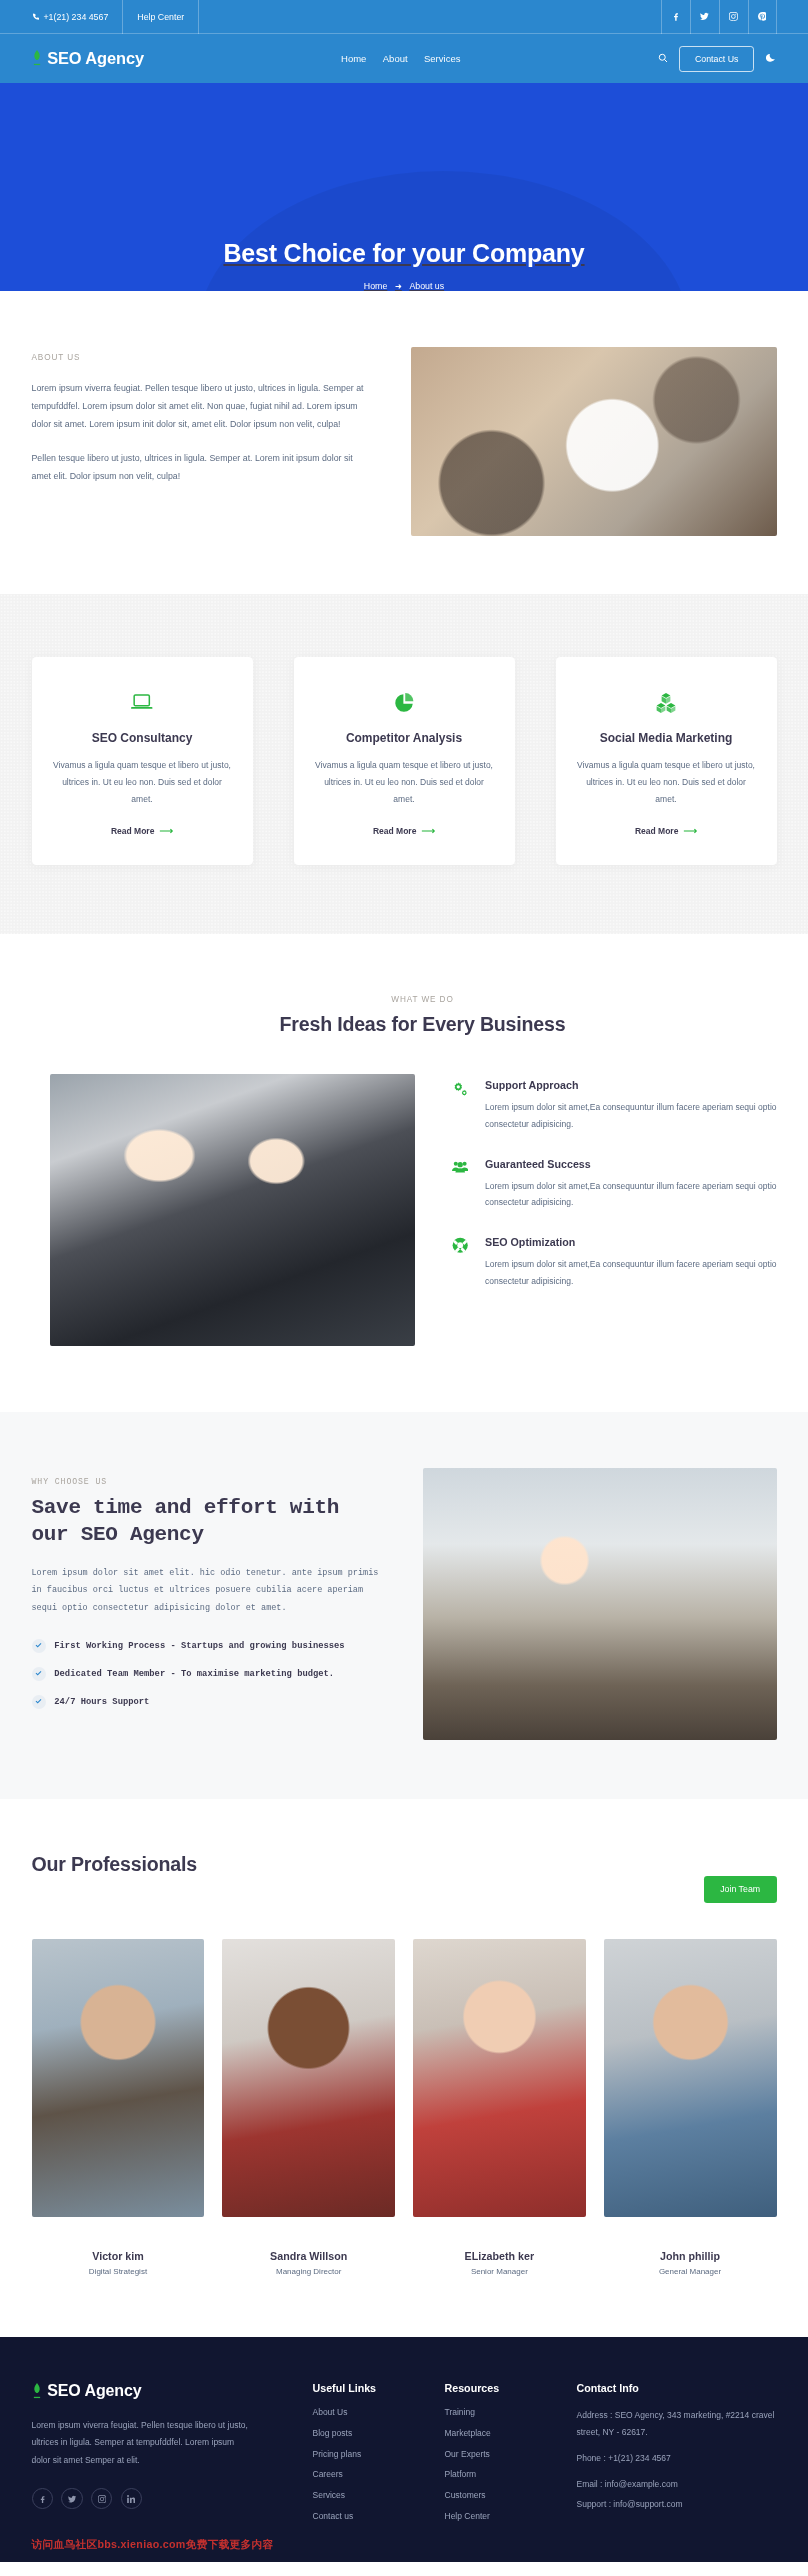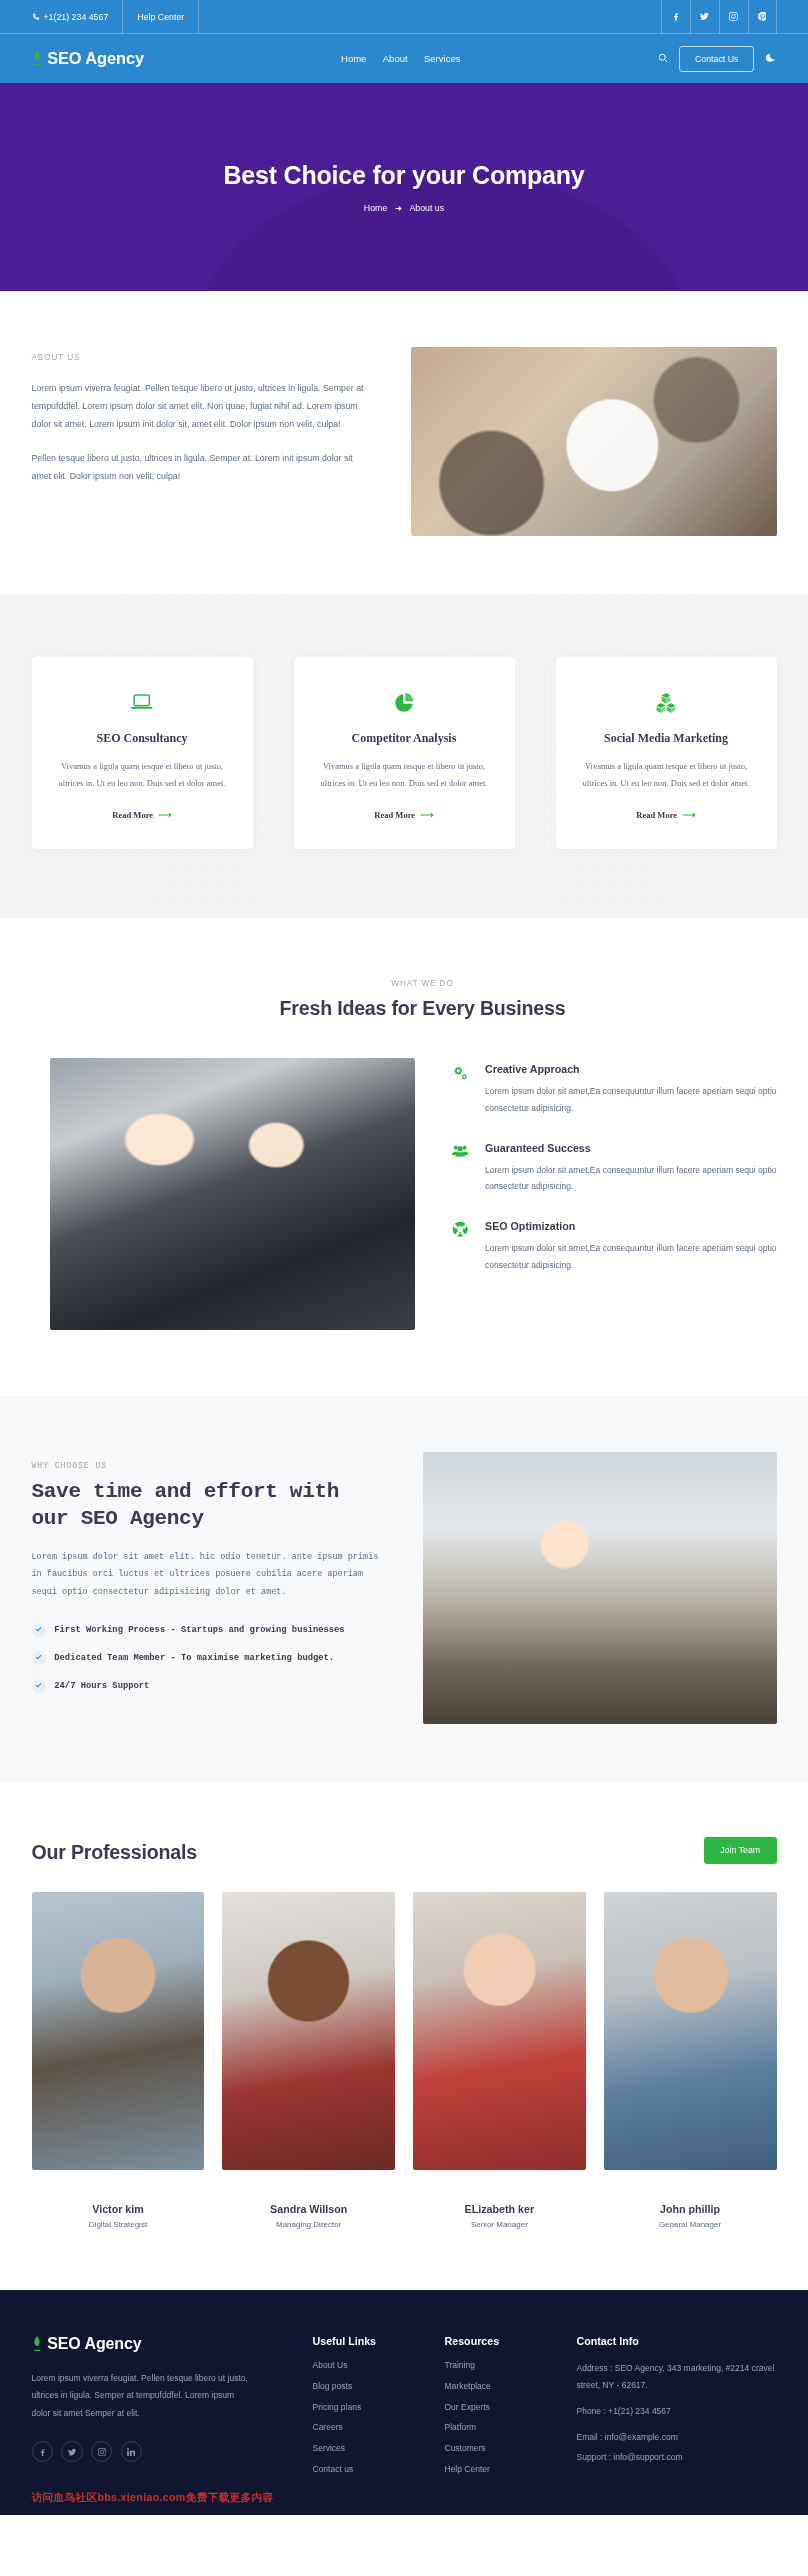--- a/index.html
+++ b/index.html
@@ -32,42 +32,42 @@
   .brand .leaf{width:10px;height:16.4px;position:relative;display:block;}
   .brand .leaf svg{width:10px;height:16.4px;display:block;}
   .navlinks{display:flex;gap:16.4px;margin:0 auto;}
   .navlinks a{color:#fff;text-decoration:none;font-size:9.5px;opacity:.97;}
   .nav-right{display:flex;align-items:center;gap:11.4px;}
   .nav-right .srch svg{width:10px;height:10px;stroke:#fff;fill:none;stroke-width:2;}
   .btn-contact{border:0.6px solid rgba(255,255,255,.75);color:#fff;font-size:8.8px;padding:7px 15px;border-radius:3.2px;background:transparent;cursor:pointer;font-family:inherit;}
   .moon svg{width:10.7px;height:10.7px;fill:#fff;}
 
   
-  .hero{background:#4c1d95;height:208px;position:relative;overflow:hidden;display:flex;flex-direction:column;align-items:center;justify-content:center;}
+  .hero{background:#1d4ed8;height:208px;position:relative;overflow:hidden;display:flex;flex-direction:column;align-items:center;justify-content:flex-end;text-decoration:underline;}
   .hero .blob{position:absolute;left:50%;bottom:-44px;transform:translateX(-42%);width:493px;height:164px;background:rgba(0,0,0,.055);border-radius:50% 50% 0 0 / 100% 100% 0 0;}
   .hero h1{position:relative;color:#fff;font-size:25px;font-weight:700;letter-spacing:-0.2px;}
   .crumb{position:relative;margin-top:12.6px;display:flex;align-items:center;gap:7.6px;color:#fff;font-size:8.8px;}
   .crumb .arr{font-size:8.2px;}
 
   
   .about{padding:56px 0 58px;background:#fff;}
   .about .wrap{display:flex;gap:38px;align-items:flex-start;}
   .about .col-l{width:341px;padding-top:6.3px;}
   .eyebrow{font-size:8.2px;letter-spacing:0.9px;color:#a9a49e;text-transform:uppercase;margin-bottom:8.8px;}
   h2.big{font-size:21.5px;font-weight:700;color:#3c3950;letter-spacing:-0.3px;line-height:1.2;}
   .about p{font-size:8.8px;line-height:2.05;color:#5c6b82;margin-top:16.4px;}
   .about .col-r{flex:1;}
   .ph{border-radius:1.9px;background-size:cover;background-position:center;}
   .about .ph{height:189px;}
 
   
   .services{background:#f2f2f2;padding:63px 0 69px;position:relative;}
   .services::before{content:"";position:absolute;inset:0;opacity:.5;
     background-image:radial-gradient(#ffffff 0.6px, transparent 0.6px);background-size:3.2px 3.2px;}
-  .svc-grid{position:relative;display:flex;gap:41px;font-family:Liberation Serif, serif;}
+  .svc-grid{position:relative;display:flex;gap:41px;}
   .card{flex:1;background:#fff;border-radius:4.4px;padding:33px 21.5px 29px;text-align:center;box-shadow:0 1.3px 11.4px rgba(0,0,0,.04);}
   .card .cicon{height:25px;display:flex;align-items:center;justify-content:center;margin-bottom:16.4px;}
   .card .cicon svg{fill:#2cb742;}
   .card h3{font-size:12px;font-weight:700;color:#3c3950;margin-bottom:11.4px;}
   .card p{font-size:8.5px;line-height:2;color:#5c6b82;}
   .readmore{display:inline-flex;align-items:center;gap:5px;margin-top:17.7px;font-size:8.5px;font-weight:700;color:#3c3950;text-decoration:none;}
   .readmore .ar{color:#2cb742;font-size:9.5px;}
 
   
   .wwd{padding:61px 0 66px;background:#fff;margin-left:37px;}
@@ -94,21 +94,21 @@
   .chk{display:flex;align-items:center;gap:8.8px;margin-bottom:14px;}
   .chk:last-child{margin-bottom:0;}
   .chk .cb{width:14px;height:14px;border-radius:50%;background:#e9eef3;display:flex;align-items:center;justify-content:center;flex:0 0 14px;}
   .chk .cb svg{width:7px;height:7px;fill:#2b87ce;}
   .chk span.t{font-size:8.8px;font-weight:700;color:#3c3950;}
   .why .col-r{flex:1;}
   .why .ph{height:272px;}
 
   
   .team{padding:54px 0 61px;background:#fff;}
-  .team .head{display:flex;align-items:flex-end;margin-bottom:28px;}
+  .team .head{display:flex;align-items:flex-start;margin-bottom:36px;flex-direction:column;}
   .team .head h2{font-size:19.6px;font-weight:700;color:#3c3950;letter-spacing:-0.2px;}
   .btn-join{margin-left:auto;background:#2cb742;color:#fff;border:none;border-radius:3.2px;padding:8.2px 16.4px;font-size:8.8px;cursor:pointer;font-family:inherit;}
   .team-grid{display:flex;gap:17.7px;}
   .member{flex:1;text-align:center;}
   .member .ph{height:278px;border-radius:1.9px;}
   .member .nm{font-size:10.7px;font-weight:700;color:#3c3950;margin-top:33px;}
   .member .rl{font-size:8px;color:#5c6b82;margin-top:5.7px;}
 
   
   .footer{background:#111630;color:#c3c9d8;padding:45px 0 0;}
@@ -304,21 +304,21 @@
         <div class="feat">
           <div class="ficon">
             <svg viewBox="0 0 26 26">
                 <path d="M10 2l1.1 2 2.3-.3.6 2.2 2 1.2-1.1 2 1.1 2-2 1.2-.6 2.2-2.3-.3L10 16.4 8.9 14.4l-2.3.3L6 12.5l-2-1.2 1.1-2L4 7.3l2-1.2.6-2.2 2.3.3z"></path>
                 <circle cx="10" cy="9.2" r="2.6" fill="#fff"></circle>
                 <path d="M19.5 14l.7 1.3 1.5-.2.4 1.5 1.3.8-.7 1.3.7 1.3-1.3.8-.4 1.5-1.5-.2-.7 1.3-.7-1.3-1.5.2-.4-1.5-1.3-.8.7-1.3-.7-1.3 1.3-.8.4-1.5 1.5.2z"></path>
                 <circle cx="19.5" cy="18.7" r="1.8" fill="#fff"></circle>
               </svg>
           </div>
           <div>
-            <h4>Creative Approach</h4>
+            <h4>Support Approach</h4>
             <p>Lorem ipsum dolor sit amet,Ea consequuntur illum facere aperiam sequi optio consectetur adipisicing.</p>
           </div>
         </div>
 
         <div class="feat">
           <div class="ficon">
             <svg viewBox="0 0 26 26">
                 <circle cx="6" cy="7.5" r="3.2"></circle>
                 <circle cx="20" cy="7.5" r="3.2"></circle>
                 <path d="M0 19c0-3.4 2.7-5.6 6-5.6s6 2.2 6 5.6z"></path>

